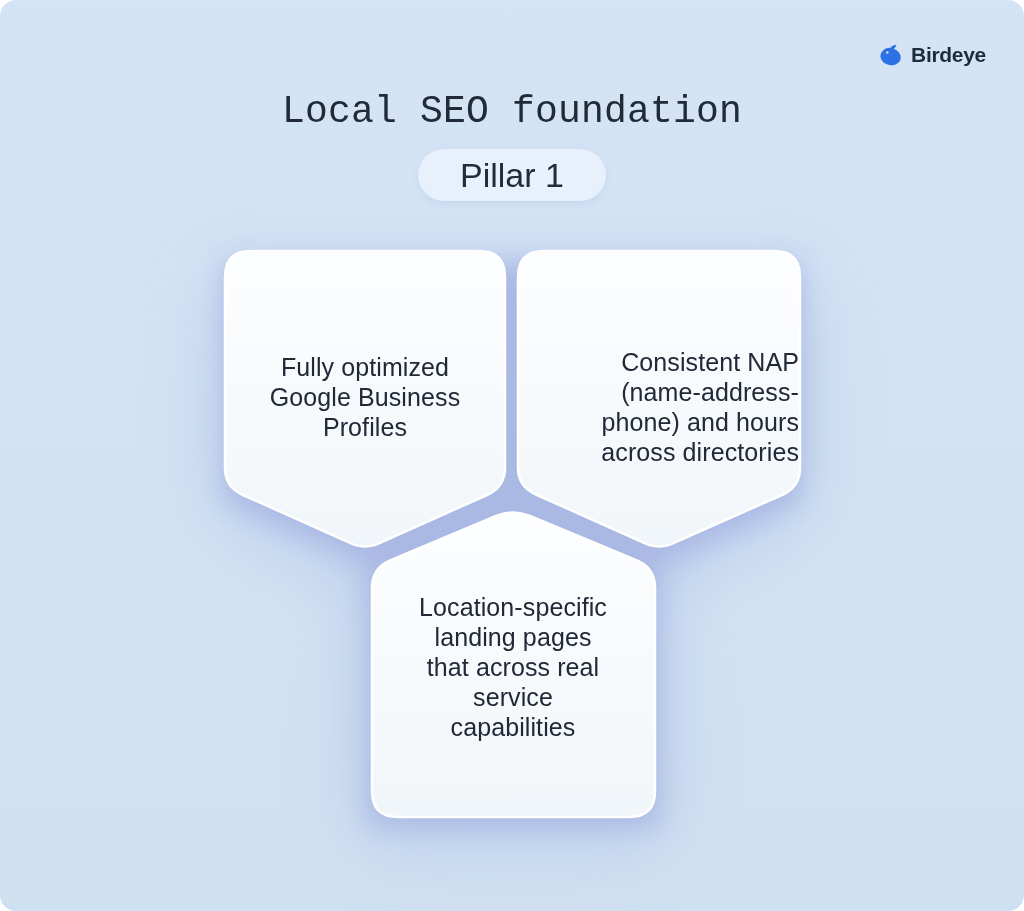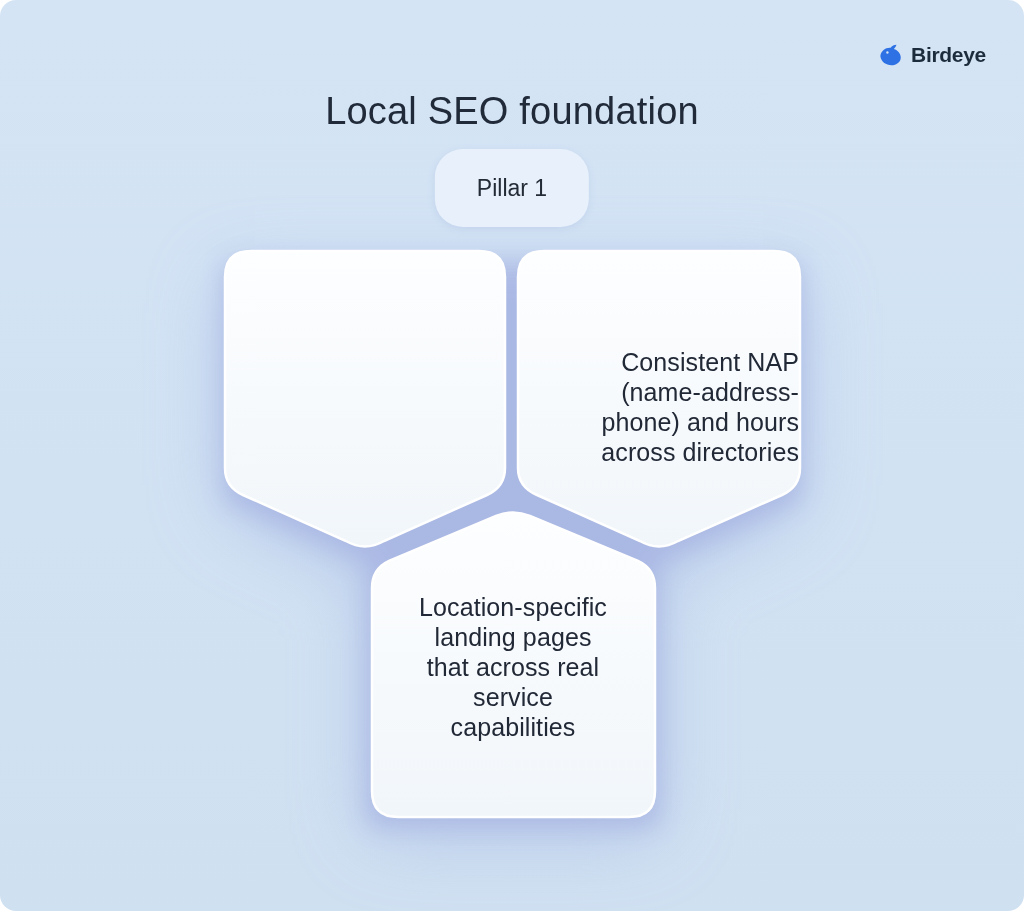--- a/index.html
+++ b/index.html
@@ -8,27 +8,27 @@
     border-radius:16px;
     background:linear-gradient(180deg,#d4e4f5 0%,#d1e2f3 55%,#cfe0f1 100%);
   }
   .shapes{position:absolute;inset:0;display:block;}
   .card-shape{fill:url(#cardGrad);stroke:#ffffff;stroke-width:2.5;}
   .brand{position:absolute;top:42px;right:38px;display:flex;align-items:center;gap:7px;}
   .brand-name{font-size:21px;font-weight:700;color:#1d2c3c;letter-spacing:-0.3px;}
   .bird{fill:#2e71e5;}
   .page-title{
     position:absolute;top:90px;left:0;width:100%;text-align:center;
-    font-size:38px;font-weight:500;color:#202a38;letter-spacing:0.2px;
+    font-size:38px;font-weight:500;color:#202a38;letter-spacing:0.2px;font-family:Liberation Mono, monospace;
   }
   .badge{
     position:absolute;top:149px;left:50%;transform:translateX(-50%);
-    height:52px;padding:13px 42px;background:#e7f0fb;border-radius:28px;
+    height:52px;padding:0 42px;background:#e7f0fb;border-radius:28px;
     display:flex;align-items:center;justify-content:center;
-    font-size:23px;color:#232b36;box-shadow:0 2px 6px rgba(160,176,220,0.25);
+    font-size:34px;color:#232b36;box-shadow:0 2px 6px rgba(160,176,220,0.25);
   }
   .card-text{
     position:absolute;text-align:center;font-size:25px;line-height:30px;
     color:#212836;white-space:pre-line;letter-spacing:0.1px;
   }
   #card-1-text{left:235px;top:352px;width:260px;}
   #card-2-text{left:519px;top:347px;width:280px;text-align:right;}
   #card-3-text{left:373px;top:592px;width:280px;}
 </style>
 </head>
@@ -62,20 +62,23 @@
     <svg width="26" height="26" viewBox="0 0 24 24" aria-hidden="true">
       <path class="bird" d="M2.2 12.6 C2.8 8.2 6.6 5.2 10.9 5.2 L11.6 5.2 C12.9 3.6 14.9 2.6 17 2.5 C16.6 4.1 15.8 5.4 14.6 6.4 C18.4 7.5 21 10.7 21 14.2 C21 18.4 17.1 21.4 12.4 21.4 C7.3 21.4 3.2 18.4 2.3 13.9 Z"></path>
       <circle cx="8.7" cy="9.7" r="1.1" fill="#d2e2f3"></circle>
     </svg>
     <span class="brand-name">Birdeye</span>
   </div>
 
   <div class="page-title">Local SEO foundation</div>
   <div class="badge">Pillar 1</div>
 
+  <div id="card-1-text" class="card-text">Fully optimized
+Google Business
+Profiles</div>
   <div id="card-2-text" class="card-text">Consistent NAP
 (name-address-
 phone) and hours
 across directories</div>
   <div id="card-3-text" class="card-text">Location-specific
 landing pages
 that across real
 service
 capabilities</div>
 

